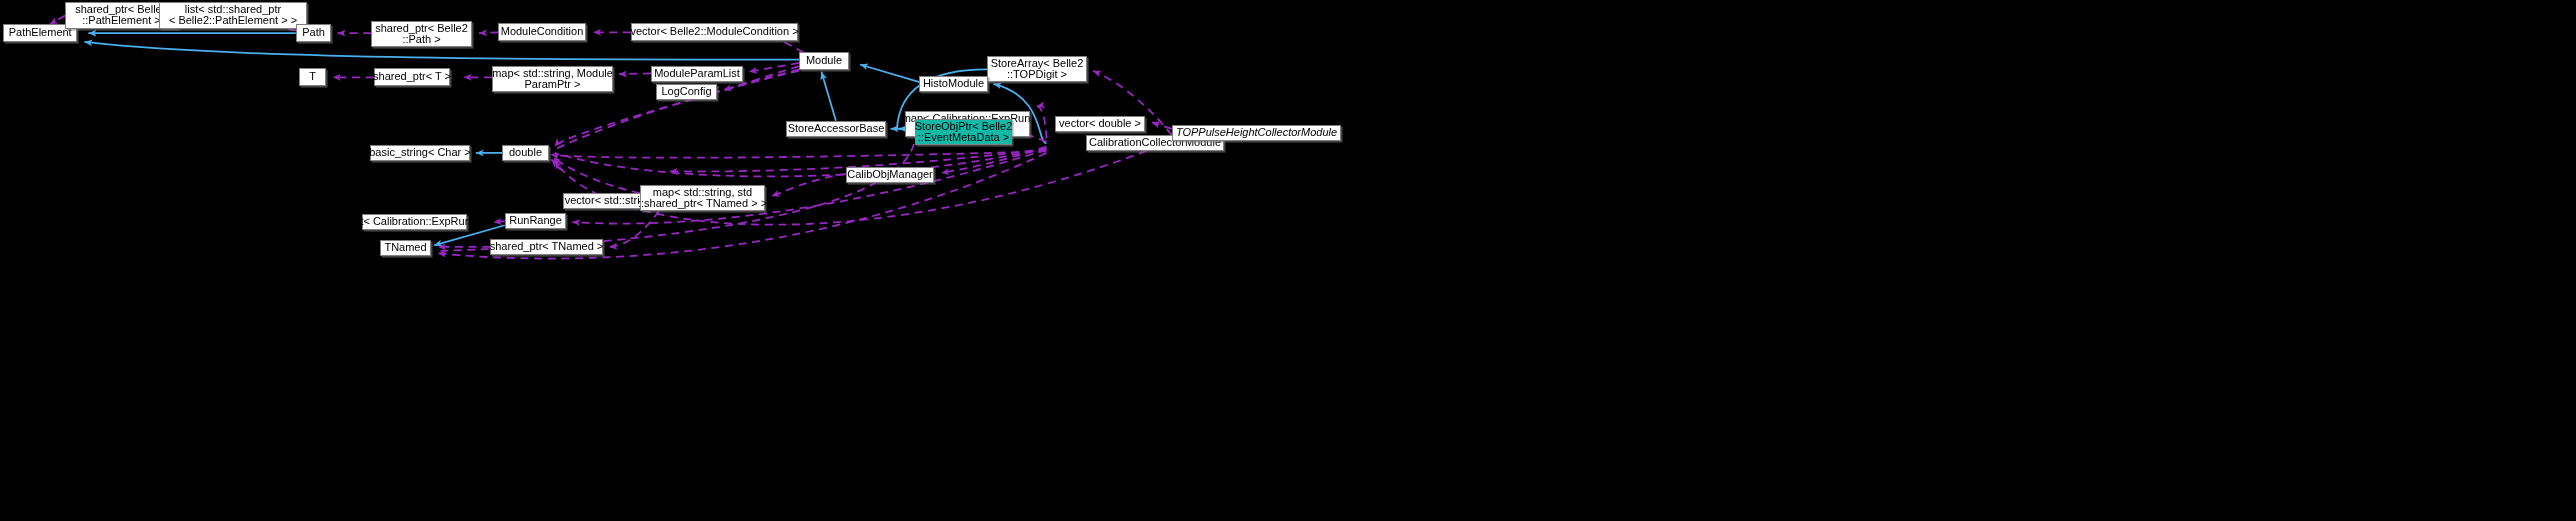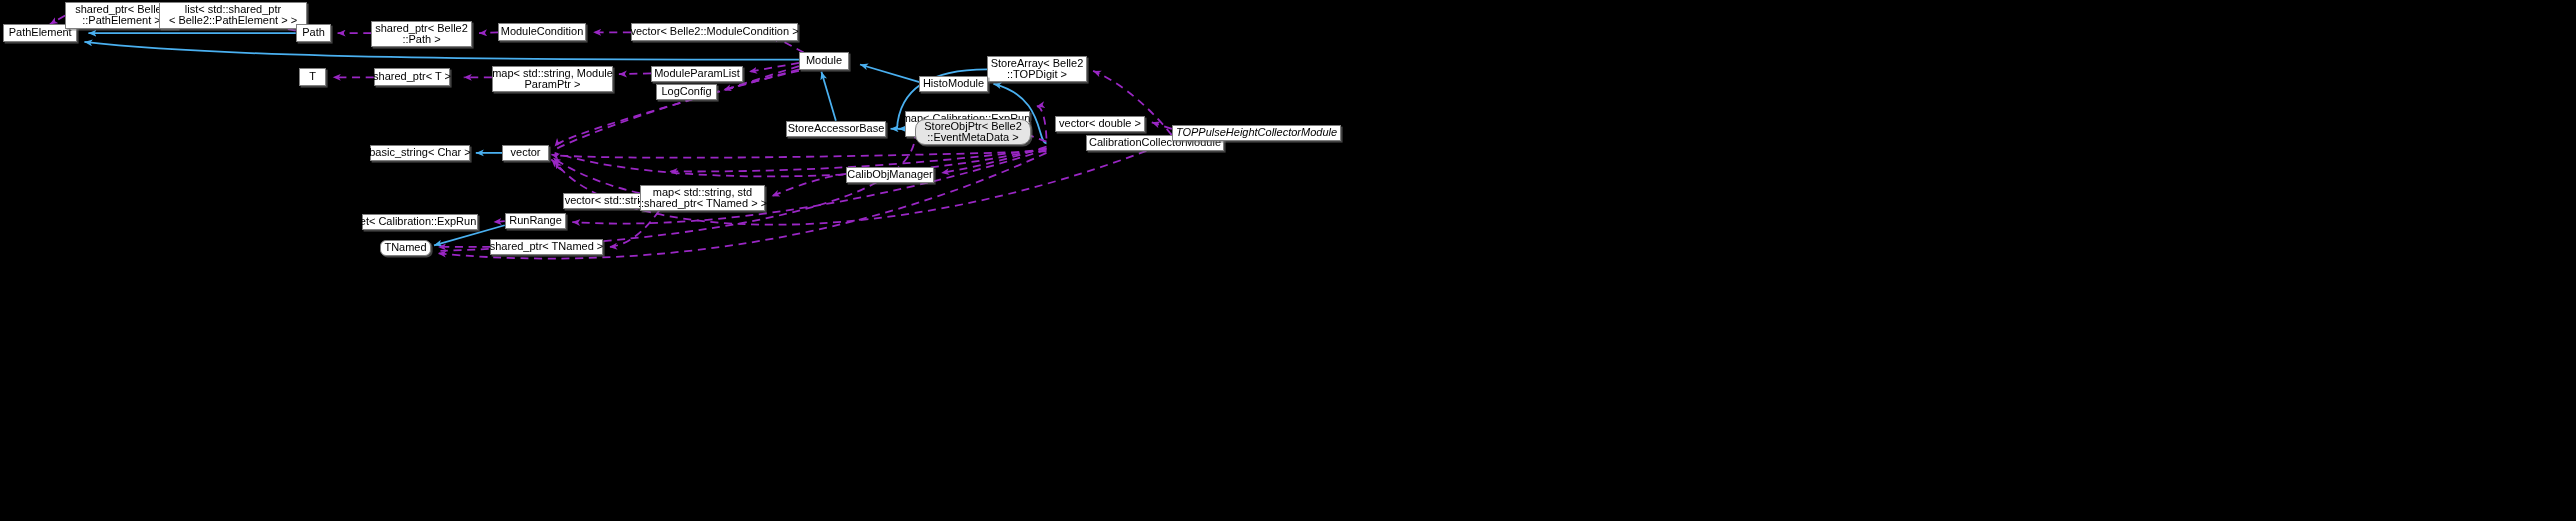--- a/index.html
+++ b/index.html
@@ -119,29 +119,29 @@
     <div class="node" style="left: 492px; top: 66px; width: 121px; height: 26px; background: rgb(255, 255, 255); border-color: rgb(128, 128, 128);"><span class="lbl">map&lt; std::string, Module
 ParamPtr &gt;</span></div>
     <div class="node" style="left: 651px; top: 66px; width: 92px; height: 16px; background: rgb(255, 255, 255); border-color: rgb(128, 128, 128);"><span class="lbl">ModuleParamList</span></div>
     <div class="node" style="left: 656px; top: 84px; width: 61px; height: 16px; background: rgb(255, 255, 255); border-color: rgb(128, 128, 128);"><span class="lbl">LogConfig</span></div>
     <div class="node" style="left: 987px; top: 56px; width: 100px; height: 26px; background: rgb(255, 255, 255); border-color: rgb(128, 128, 128); text-align: center;"><span class="lbl">StoreArray&lt; Belle2
 ::TOPDigit &gt;</span></div>
     <div class="node" style="left: 919px; top: 76px; width: 69px; height: 16px; background: rgb(255, 255, 255); border-color: rgb(128, 128, 128);"><span class="lbl">HistoModule</span></div>
     <div class="node" style="left: 905px; top: 111px; width: 125px; height: 26px; background: rgb(255, 255, 255); border-color: rgb(128, 128, 128);"><span class="lbl">map&lt; Calibration::ExpRun,
 int &gt;</span></div>
     <div class="node" style="left: 786px; top: 121px; width: 100px; height: 16px; background: rgb(255, 255, 255); border-color: rgb(128, 128, 128);"><span class="lbl">StoreAccessorBase</span></div>
-    <div class="node" style="left: 915px; top: 119px; width: 116px; height: 26px; background: #e5e5e5; border-color: rgb(128, 128, 128); border-radius: 10px;"><span class="lbl">StoreObjPtr&lt; Belle2
+    <div class="node" style="left: 915px; top: 119px; width: 97px; height: 26px; background: #14b8a6; border-color: rgb(128, 128, 128);"><span class="lbl">StoreObjPtr&lt; Belle2
 ::EventMetaData &gt;</span></div>
     <div class="node" style="left: 1055px; top: 116px; width: 90px; height: 16px; background: rgb(255, 255, 255); border-color: rgb(128, 128, 128);"><span class="lbl">vector&lt; double &gt;</span></div>
     <div class="node" style="left: 1046px; top: 135px; width: 138px; height: 16px; background: rgb(255, 255, 255); border-color: rgb(128, 128, 128); margin-left: 40px;"><span class="lbl">CalibrationCollectorModule</span></div>
     <div class="node root" style="left: 1172px; top: 125px; width: 169px; height: 16px; background: rgb(255, 255, 255); border-color: rgb(128, 128, 128);"><span class="lbl">TOPPulseHeightCollectorModule</span></div>
     <div class="node" style="left: 370px; top: 145px; width: 100px; height: 16px; background: rgb(255, 255, 255); border-color: rgb(128, 128, 128);"><span class="lbl">basic_string&lt; Char &gt;</span></div>
-    <div class="node" style="left: 502px; top: 145px; width: 47px; height: 16px; background: rgb(255, 255, 255); border-color: rgb(128, 128, 128);"><span class="lbl">vector</span></div>
+    <div class="node" style="left: 502px; top: 145px; width: 47px; height: 16px; background: rgb(255, 255, 255); border-color: rgb(128, 128, 128);"><span class="lbl">double</span></div>
     <div class="node" style="left: 563px; top: 165px; width: 100px; height: 16px; background: rgb(255, 255, 255); border-color: rgb(128, 128, 128); margin-top: 28px;"><span class="lbl">vector&lt; std::string &gt;</span></div>
     <div class="node" style="left: 846px; top: 167px; width: 88px; height: 16px; background: rgb(255, 255, 255); border-color: rgb(128, 128, 128);"><span class="lbl">CalibObjManager</span></div>
     <div class="node" style="left: 640px; top: 185px; width: 125px; height: 26px; background: rgb(255, 255, 255); border-color: rgb(128, 128, 128);"><span class="lbl">map&lt; std::string, std
 ::shared_ptr&lt; TNamed &gt; &gt;</span></div>
-    <div class="node" style="left: 362px; top: 214px; width: 116px; height: 16px; background: rgb(255, 255, 255); border-color: rgb(128, 128, 128);"><span class="lbl">set&lt; Calibration::ExpRun &gt;</span></div>
+    <div class="node" style="left: 362px; top: 214px; width: 105px; height: 16px; background: rgb(255, 255, 255); border-color: rgb(128, 128, 128);"><span class="lbl">set&lt; Calibration::ExpRun &gt;</span></div>
     <div class="node" style="left: 505px; top: 213px; width: 61px; height: 16px; background: rgb(255, 255, 255); border-color: rgb(128, 128, 128);"><span class="lbl">RunRange</span></div>
-    <div class="node" style="left: 380px; top: 240px; width: 51px; height: 16px; background: rgb(255, 255, 255); border-color: rgb(128, 128, 128); border-radius: 6px;"><span class="lbl">TNamed</span></div>
+    <div class="node" style="left: 380px; top: 240px; width: 51px; height: 16px; background: rgb(255, 255, 255); border-color: rgb(128, 128, 128);"><span class="lbl">TNamed</span></div>
     <div class="node" style="left: 490px; top: 239px; width: 113px; height: 16px; background: rgb(255, 255, 255); border-color: rgb(128, 128, 128);"><span class="lbl">shared_ptr&lt; TNamed &gt;</span></div>
   </div>
 
 
 </body></html>

